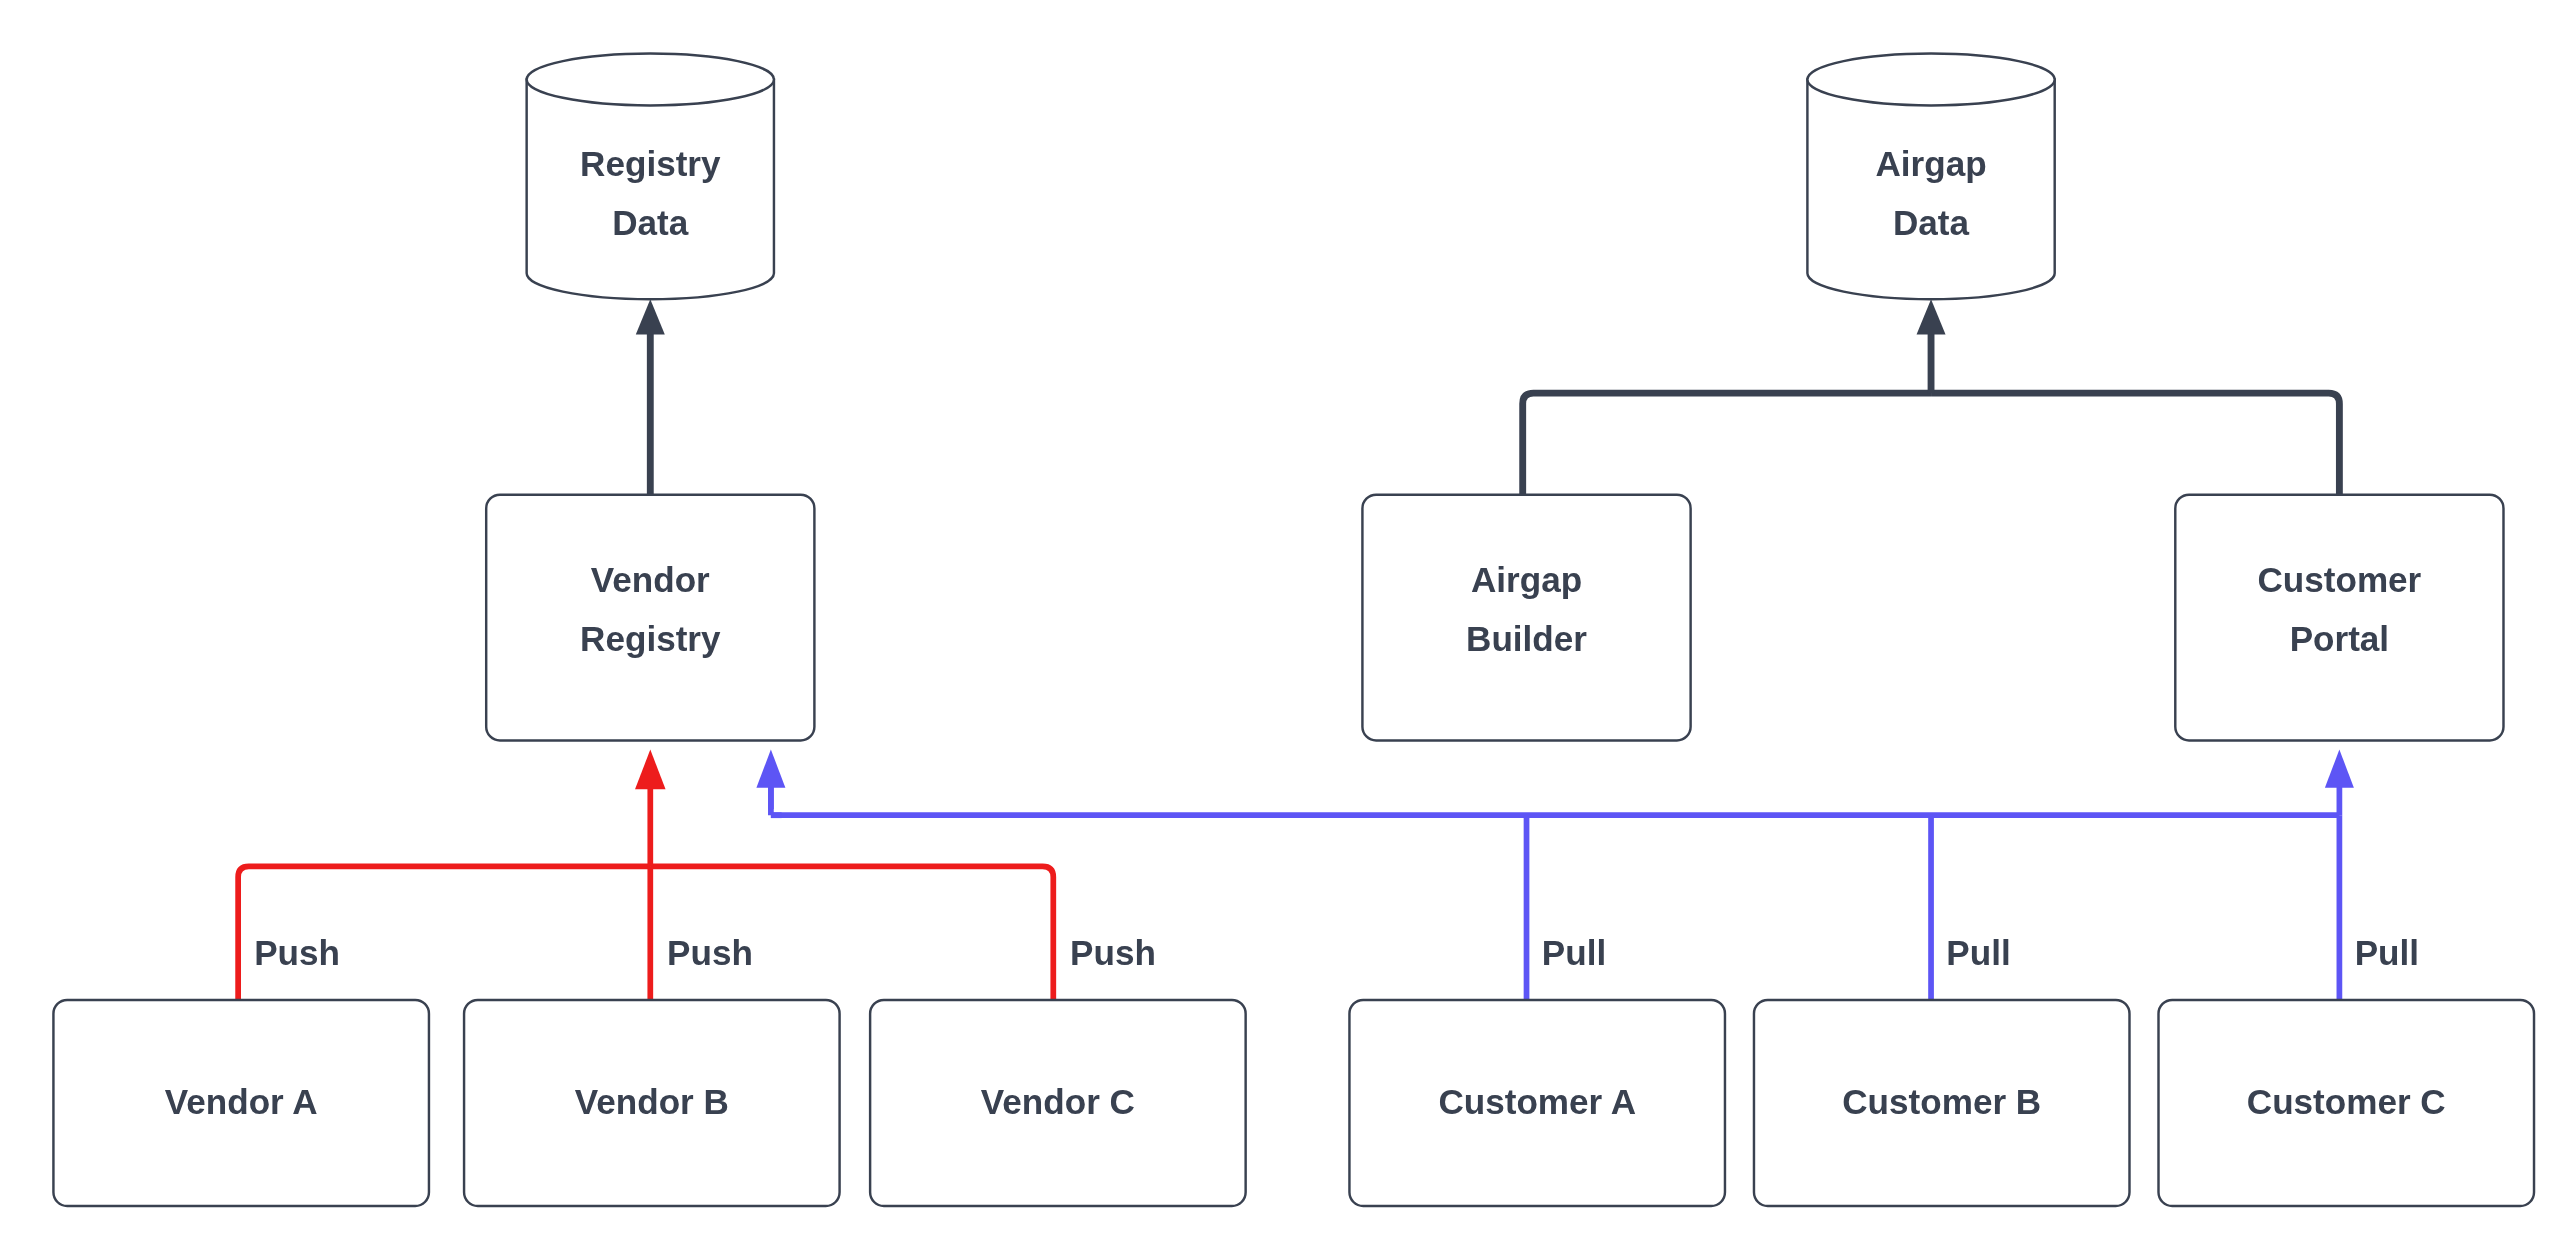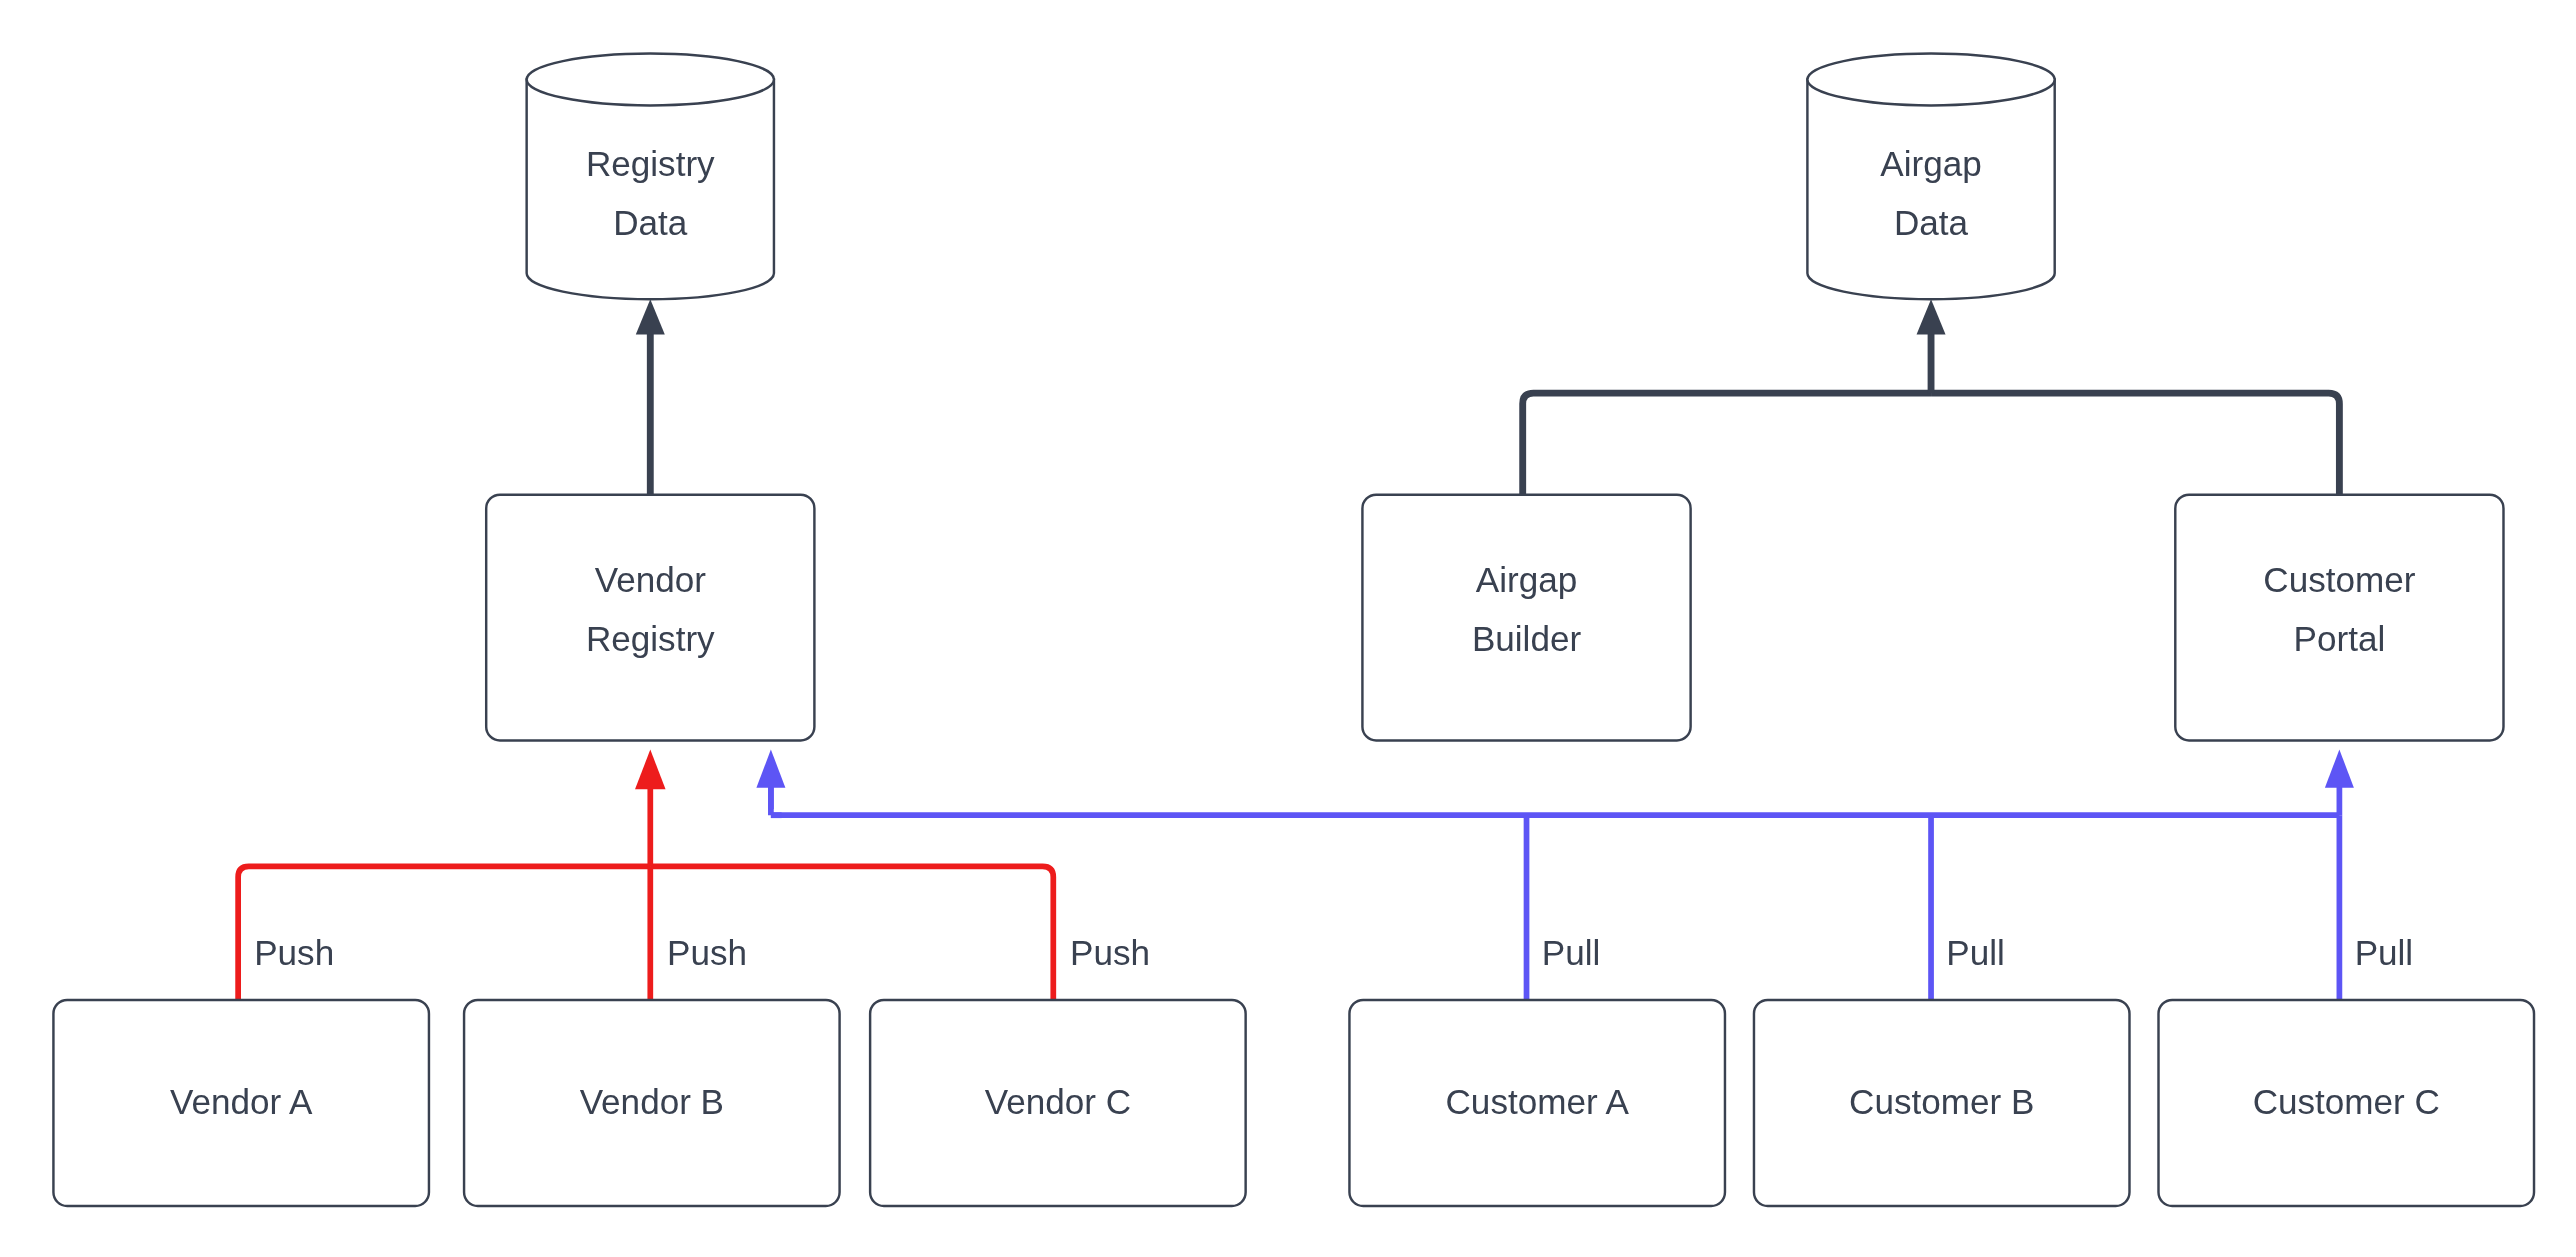--- a/index.html
+++ b/index.html
@@ -10,20 +10,21 @@
   body {
     width: 2576px;
     height: 1258px;
     font-family: "Liberation Sans", sans-serif;
     overflow: hidden;
   }
   #diagram-root {
     position: relative;
     width: 2576px;
     height: 914px;
+    font-weight: bold;
   }
   svg#diagram-canvas {
     position: absolute;
     top: 0;
     left: 0;
     width: 2576px;
     height: 1258px;
     display: block;
   }
   .node-shape {

